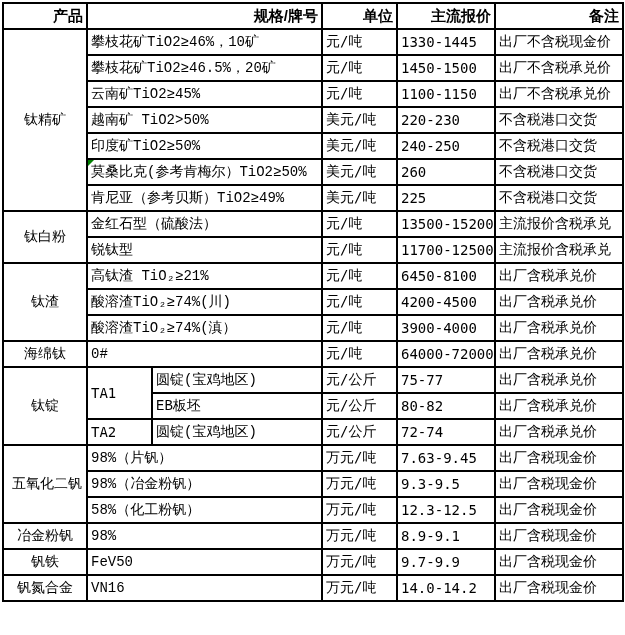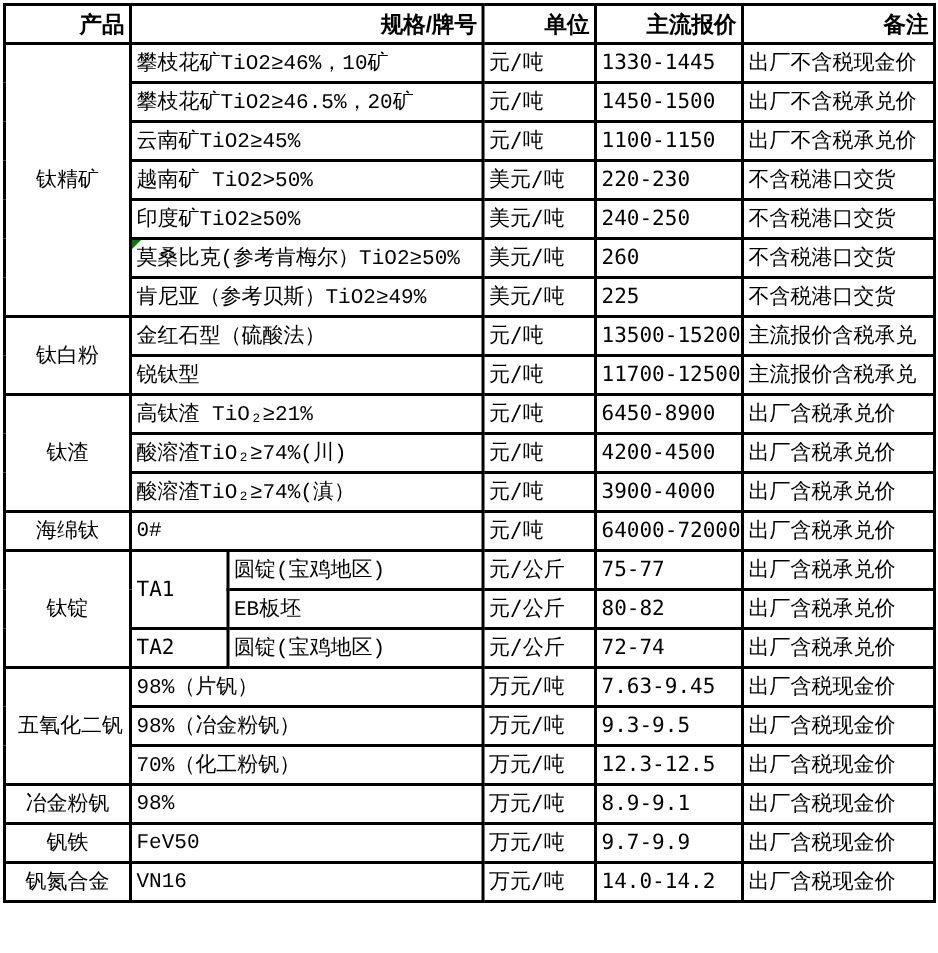--- a/index.html
+++ b/index.html
@@ -119,21 +119,21 @@
       <tr data-name="table-row">
         <td data-name="spec-cell" class="spec-cell" colspan="2"><span data-name="spec-text">锐钛型</span></td>
         <td data-name="unit-cell" class="unit-cell">元/吨</td>
         <td data-name="price-cell" class="price-cell">11700-12500</td>
         <td data-name="note-cell" class="note-cell">主流报价含税承兑</td>
       </tr>
       <tr data-name="table-row">
         <td data-name="product-cell" rowspan="3" class="product-cell">钛渣</td>
         <td data-name="spec-cell" class="spec-cell" colspan="2"><span data-name="spec-text">高钛渣 TiO₂≥21%</span></td>
         <td data-name="unit-cell" class="unit-cell">元/吨</td>
-        <td data-name="price-cell" class="price-cell">6450-8900</td>
+        <td data-name="price-cell" class="price-cell">6450-8100</td>
         <td data-name="note-cell" class="note-cell">出厂含税承兑价</td>
       </tr>
       <tr data-name="table-row">
         <td data-name="spec-cell" class="spec-cell" colspan="2"><span data-name="spec-text">酸溶渣TiO₂≥74%(川)</span></td>
         <td data-name="unit-cell" class="unit-cell">元/吨</td>
         <td data-name="price-cell" class="price-cell">4200-4500</td>
         <td data-name="note-cell" class="note-cell">出厂含税承兑价</td>
       </tr>
       <tr data-name="table-row">
         <td data-name="spec-cell" class="spec-cell" colspan="2"><span data-name="spec-text">酸溶渣TiO₂≥74%(滇）</span></td>
@@ -176,21 +176,21 @@
         <td data-name="price-cell" class="price-cell">7.63-9.45</td>
         <td data-name="note-cell" class="note-cell">出厂含税现金价</td>
       </tr>
       <tr data-name="table-row">
         <td data-name="spec-cell" class="spec-cell" colspan="2"><span data-name="spec-text">98%（冶金粉钒）</span></td>
         <td data-name="unit-cell" class="unit-cell">万元/吨</td>
         <td data-name="price-cell" class="price-cell">9.3-9.5</td>
         <td data-name="note-cell" class="note-cell">出厂含税现金价</td>
       </tr>
       <tr data-name="table-row">
-        <td data-name="spec-cell" class="spec-cell" colspan="2"><span data-name="spec-text">70%（化工粉钒）</span></td>
+        <td data-name="spec-cell" class="spec-cell" colspan="2"><span data-name="spec-text">58%（化工粉钒）</span></td>
         <td data-name="unit-cell" class="unit-cell">万元/吨</td>
         <td data-name="price-cell" class="price-cell">12.3-12.5</td>
         <td data-name="note-cell" class="note-cell">出厂含税现金价</td>
       </tr>
       <tr data-name="table-row">
         <td data-name="product-cell" rowspan="1" class="product-cell">冶金粉钒</td>
         <td data-name="spec-cell" class="spec-cell" colspan="2"><span data-name="spec-text">98%</span></td>
         <td data-name="unit-cell" class="unit-cell">万元/吨</td>
         <td data-name="price-cell" class="price-cell">8.9-9.1</td>
         <td data-name="note-cell" class="note-cell">出厂含税现金价</td>

